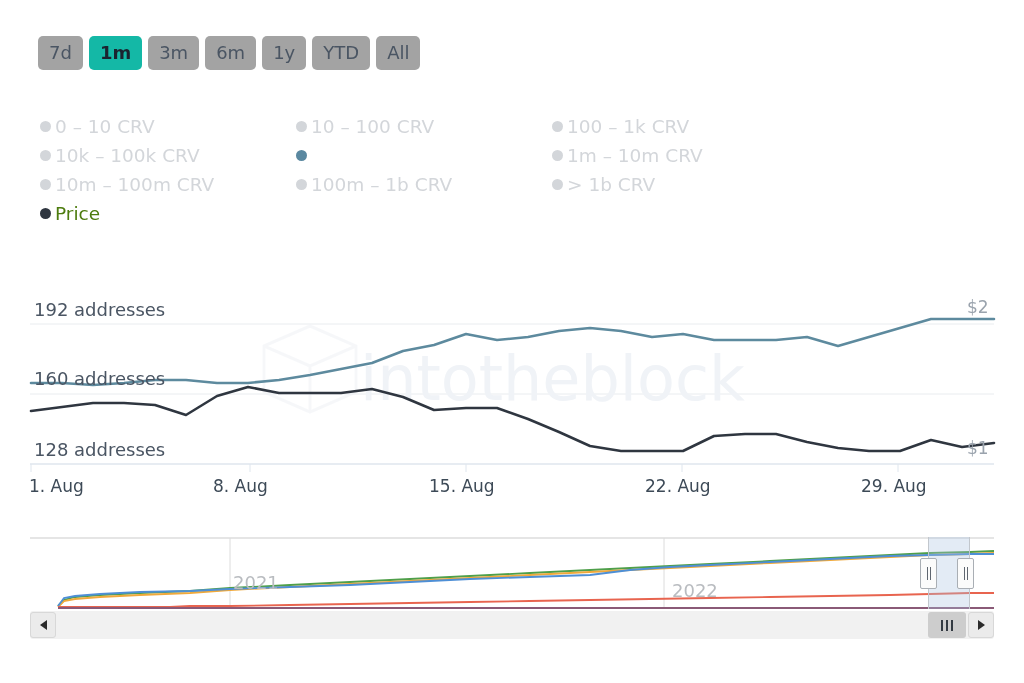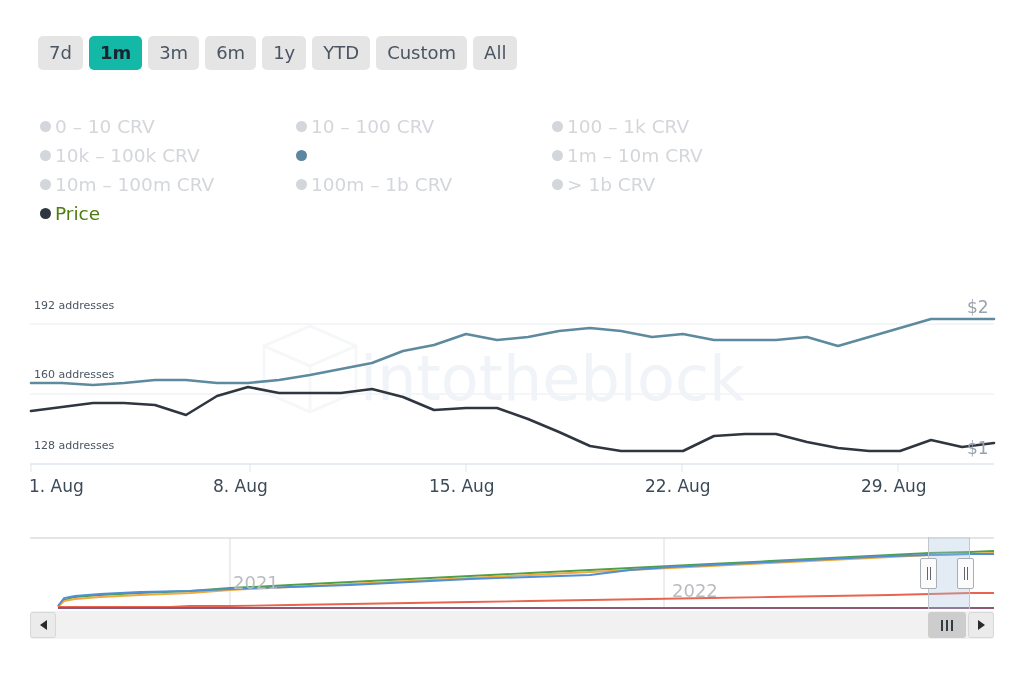--- a/index.html
+++ b/index.html
@@ -23,21 +23,21 @@
     top: 36px;
     display: flex;
     align-items: center;
     gap: 6px;
   }
   .range-btn {
     padding: 6px 11px;
     font-size: 18px;
     line-height: 22px;
     color: #4a5563;
-    background: #e5e5e5;
+    background: #a3a3a3;
     border-radius: 5px;
     border: none;
     cursor: pointer;
     white-space: nowrap;
     font-family: inherit;
   }
   .range-btn.selected {
     background: #14b8a6;
     font-weight: bold;
     color: #1b2430;
@@ -82,21 +82,21 @@
   .legend-item.price .legend-dot {
     background: #2f3640;
   }
   .chart-svg {
     position: absolute;
     left: 0;
     top: 0;
   }
   .y-label {
     position: absolute;
-    font-size: 11px;
+    font-size: 18px;
     color: #4a5563;
     white-space: nowrap;
   }
   .y-label.l0 { left: 34px; top: 299px; }
   .y-label.l1 { left: 34px; top: 368px; }
   .y-label.l2 { left: 34px; top: 439px; }
   .r-label {
     position: absolute;
     font-size: 17px;
     color: #9aa3ad;
@@ -204,21 +204,20 @@
 </head>
 <body>
 
 <div class="range-bar">
   <button class="range-btn">7d</button>
   <button class="range-btn selected">1m</button>
   <button class="range-btn">3m</button>
   <button class="range-btn">6m</button>
   <button class="range-btn">1y</button>
   <button class="range-btn">YTD</button>
-  <button class="range-btn">Custom</button>
   <button class="range-btn">All</button>
 </div>
 
 <div class="legend">
   <div class="legend-item">
     <span class="legend-dot"></span>
     <span>0 – 10 CRV</span>
   </div>
   <div class="legend-item">
     <span class="legend-dot"></span>

